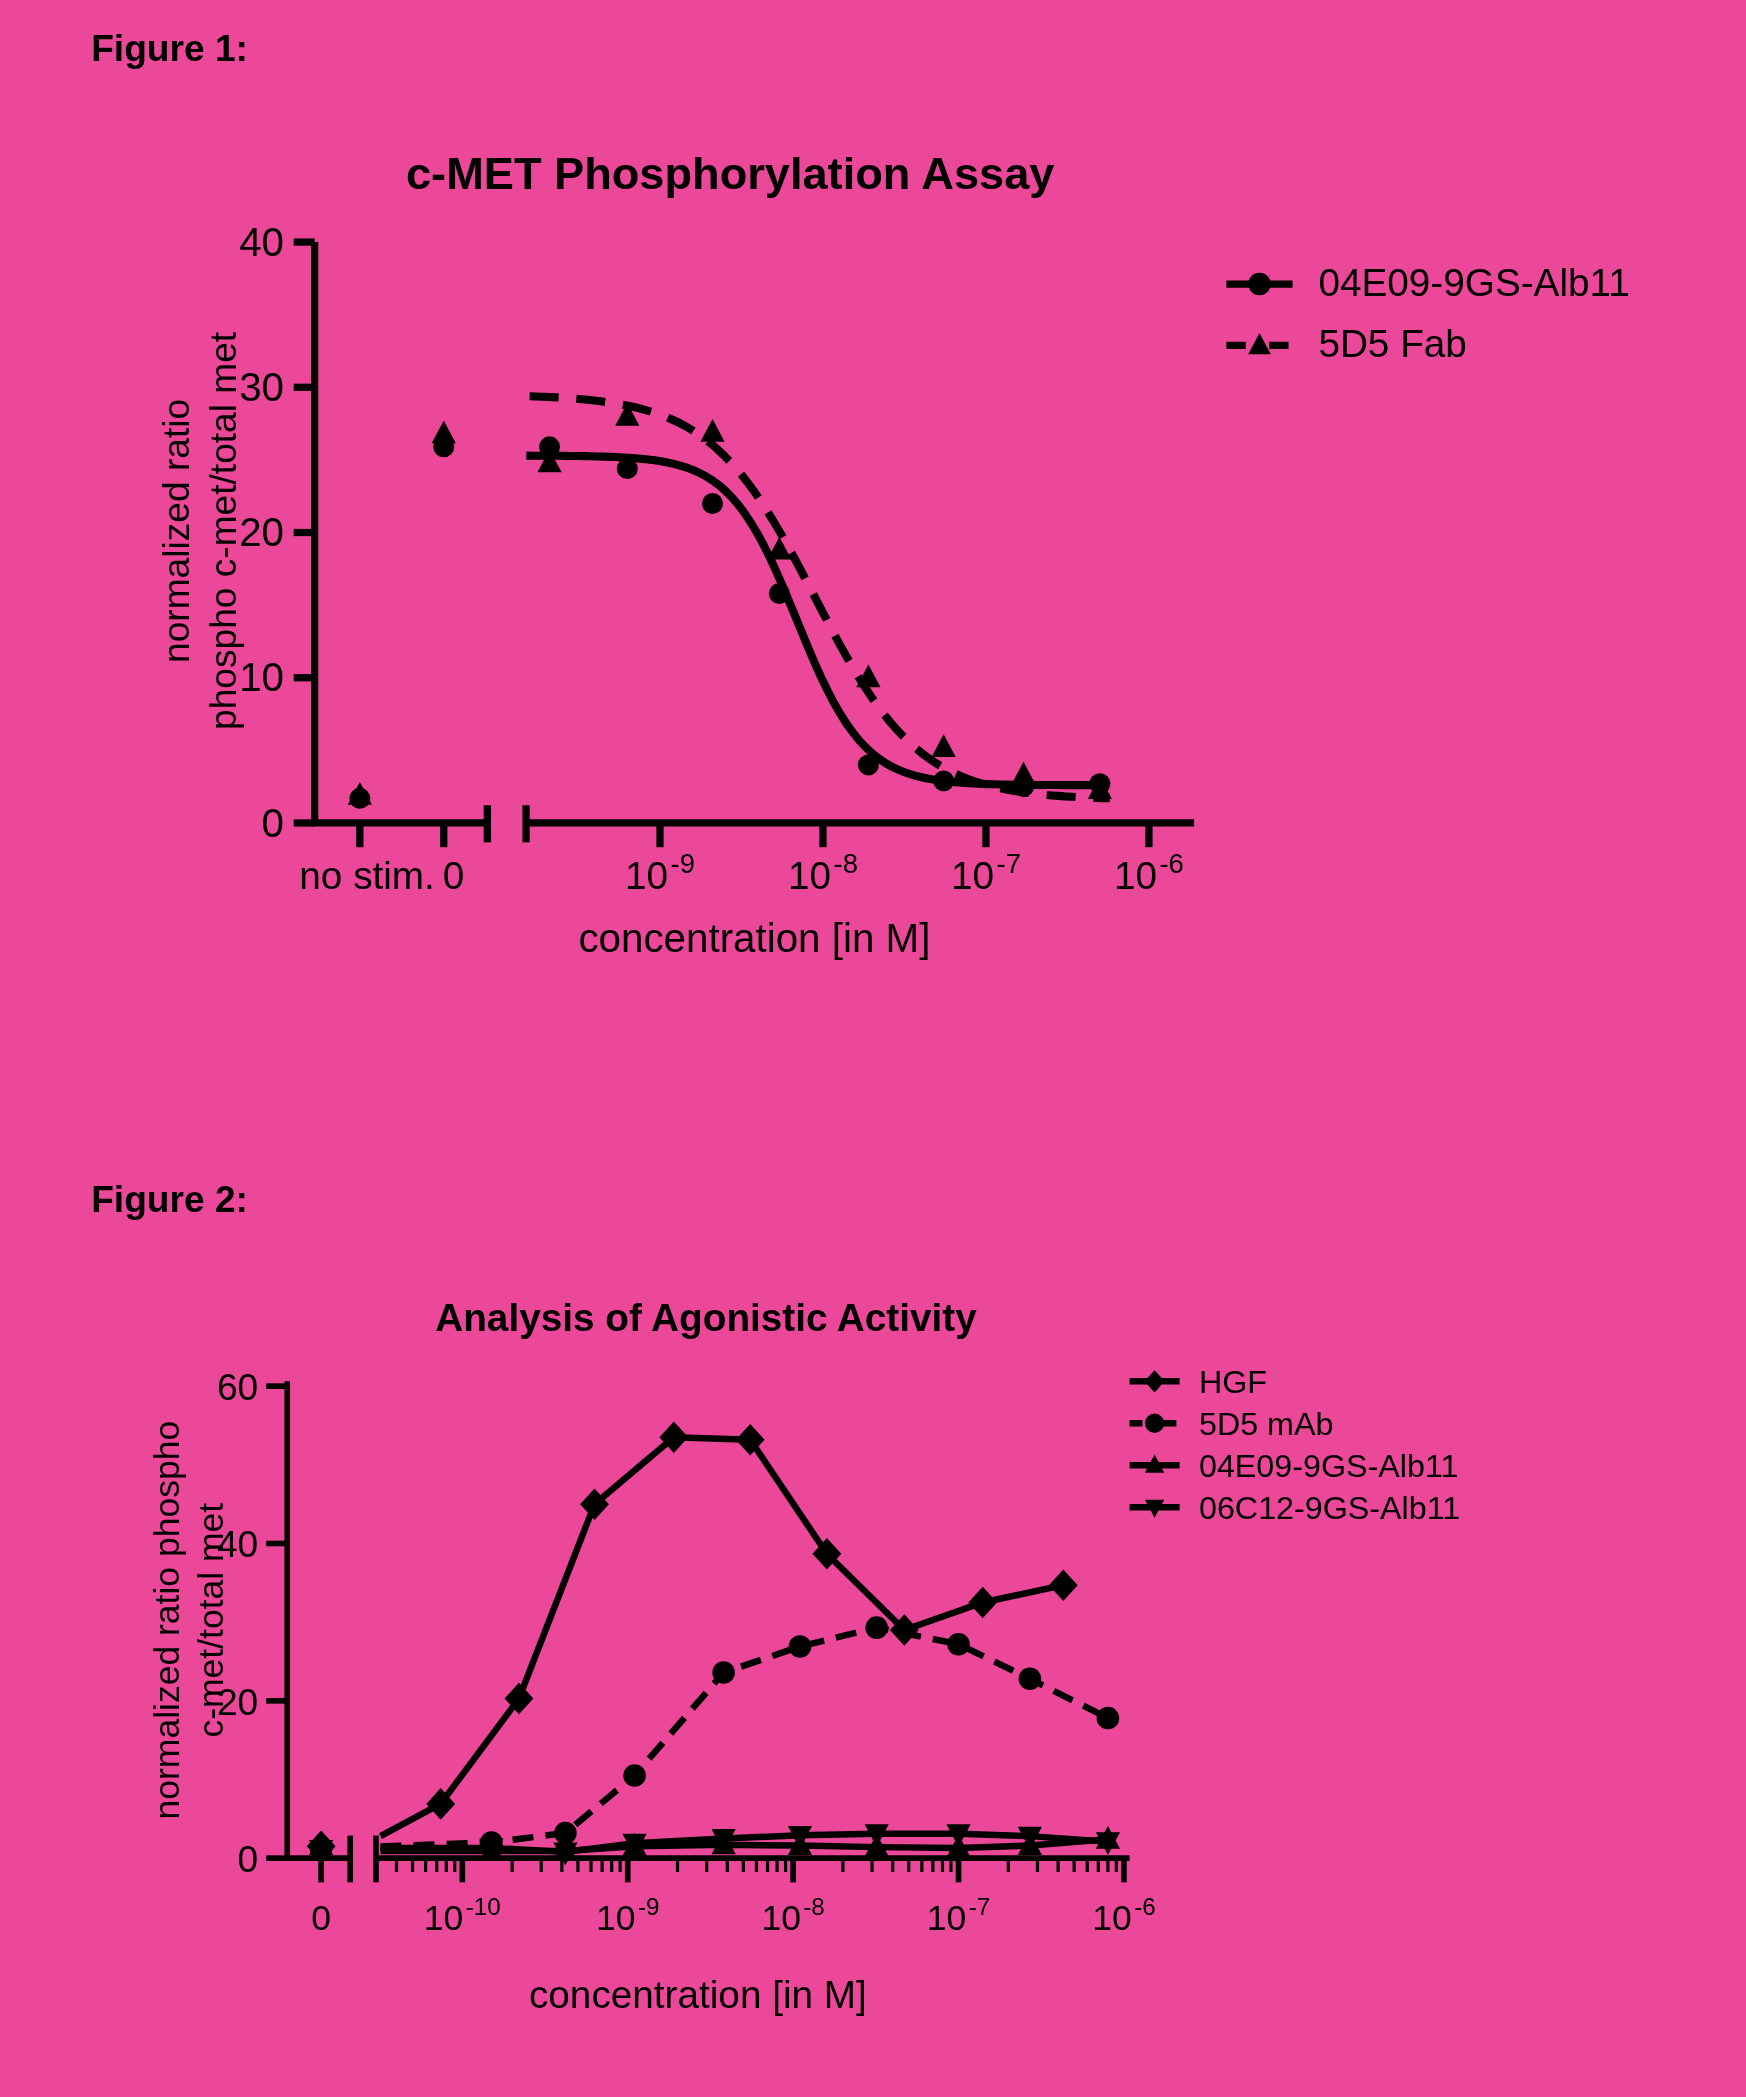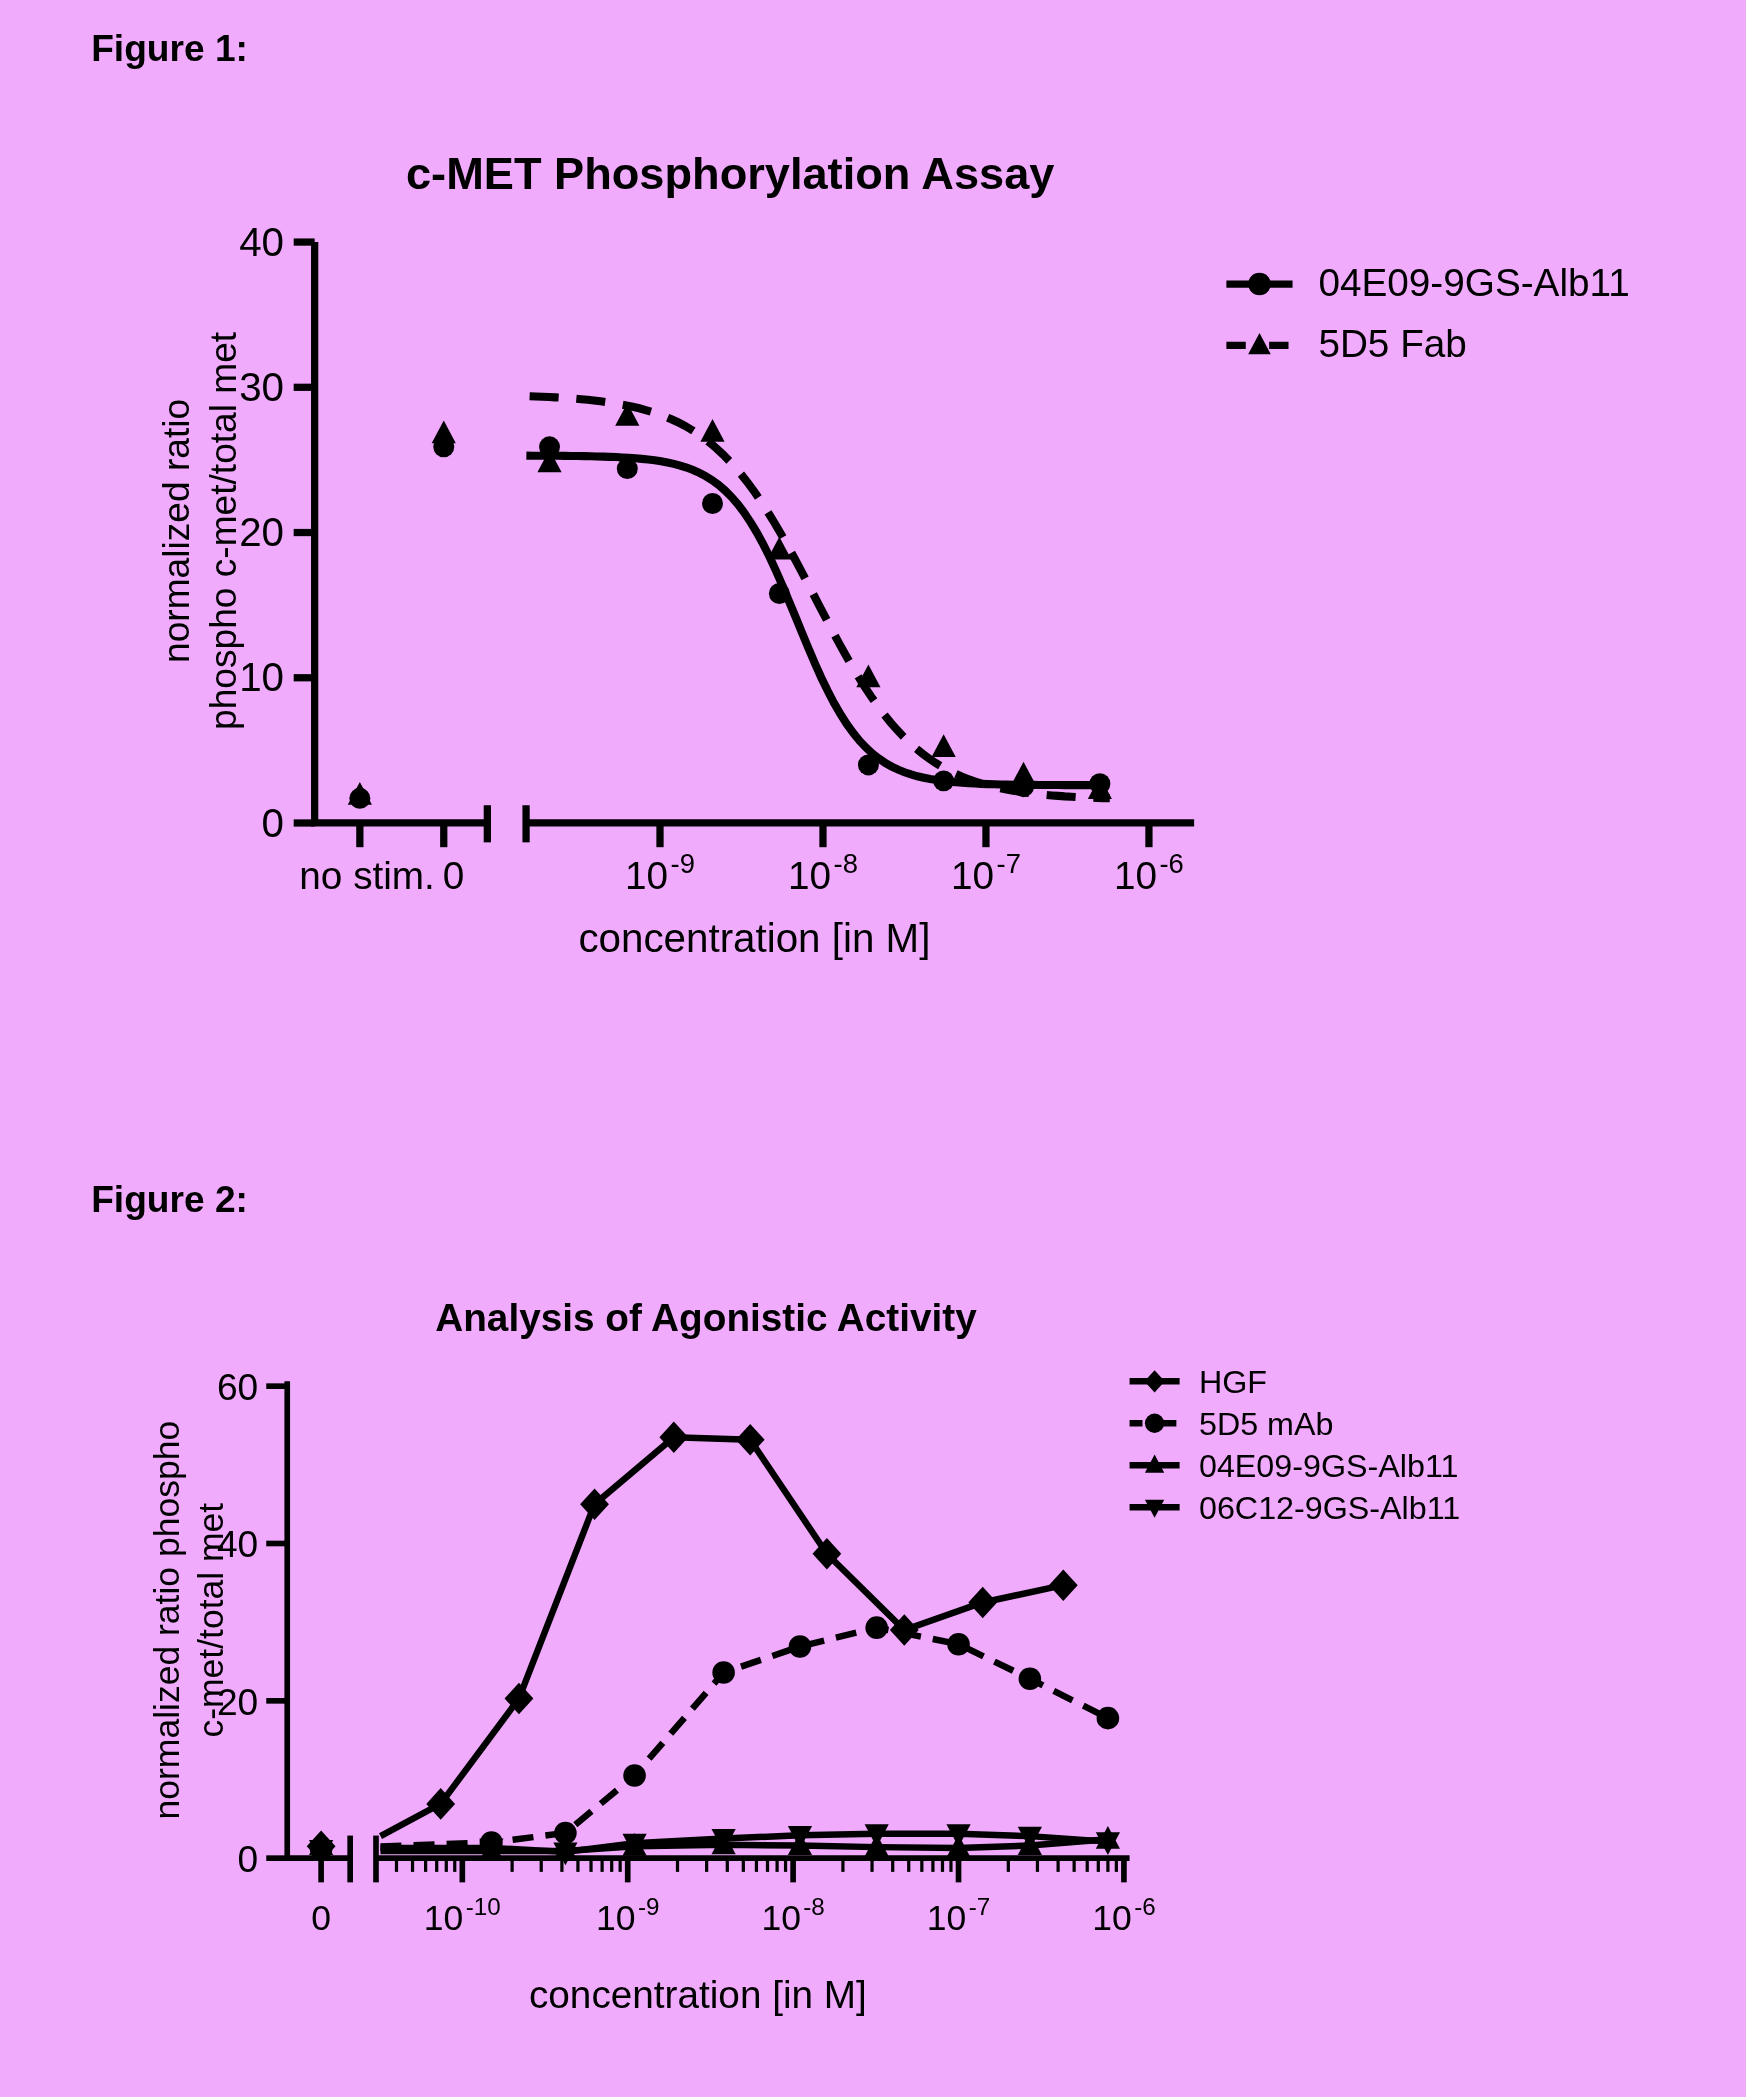--- a/index.html
+++ b/index.html
@@ -1,16 +1,16 @@
 <!DOCTYPE html>
 <html style="font-size:13px"><head>
 <meta charset="utf-8">
 <style>
   html,body{margin:0;padding:0;background:#ffffff;}
-  #page{position:relative;width:1746px;height:2097px;background:#f0abfc;overflow:hidden;
+  #page{position:relative;width:1746px;height:2097px;background:#ec4899;overflow:hidden;
         font-family:"Liberation Sans", sans-serif;}
   svg{position:absolute;left:0;top:0;}
   text{fill:#000;}
   .figlabel{font-size:46px;font-weight:bold;}
   .title1{font-size:56px;font-weight:bold;}
   .title2{font-size:48px;font-weight:bold;}
   .axlabel1{font-size:50px;}
   .axlabel2{font-size:48px;}
   .ylab1{font-size:46px;}
   .ylab2{font-size:44px;}

